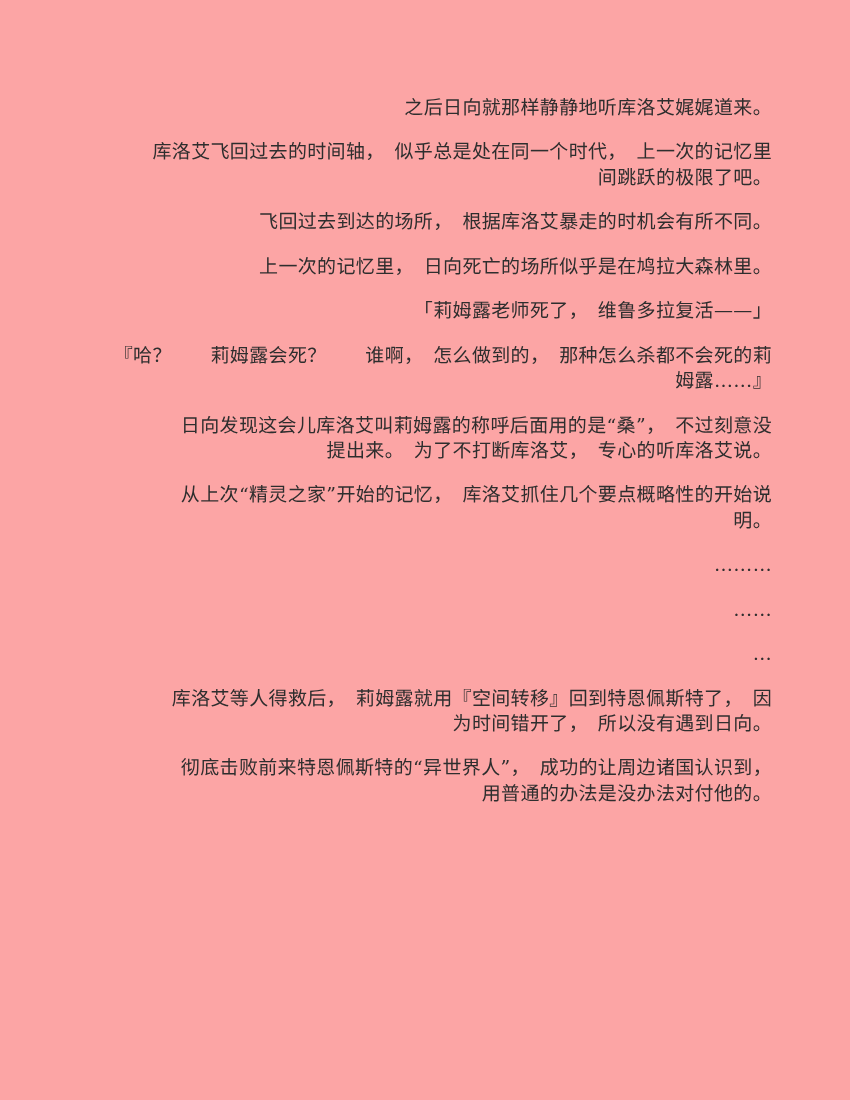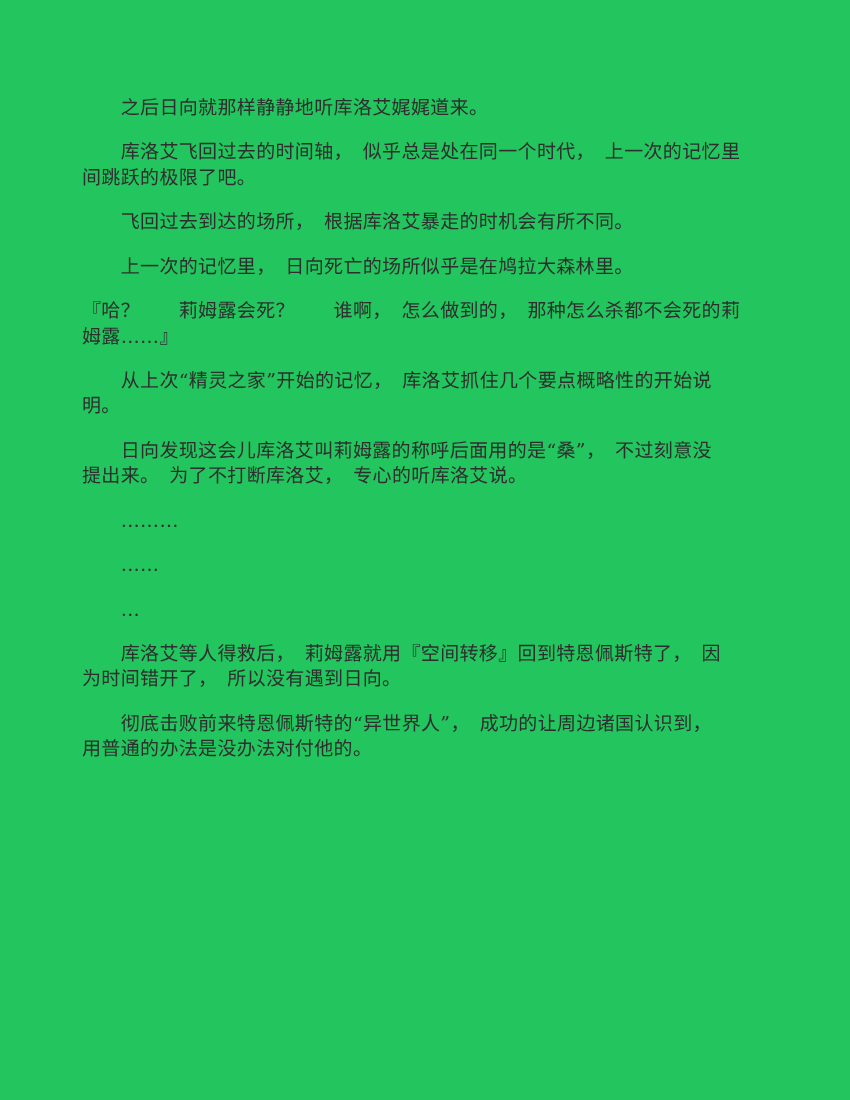--- a/index.html
+++ b/index.html
@@ -24,21 +24,21 @@
     color: #2e2e2e;
     white-space: pre; 
   }
   .para {
     margin: 0 0 19.2px 0;
   }
 </style>
 </head>
 <body>
 
-<div class="page" style="background: #22c55e;">
+<div class="page" style="background: #fca5a5; text-align: right;">
   <div class="text-body" style="color: rgb(46, 46, 46);"><div class="para">　　之后日向就那样静静地听库洛艾娓娓道来。</div><div class="para">　　库洛艾飞回过去的时间轴，　似乎总是处在同一个时代，　上一次的记忆里
-间跳跃的极限了吧。</div><div class="para">　　飞回过去到达的场所，　根据库洛艾暴走的时机会有所不同。</div><div class="para">　　上一次的记忆里，　日向死亡的场所似乎是在鸠拉大森林里。</div><div class="para">『哈？　　莉姆露会死？　　谁啊，　怎么做到的，　那种怎么杀都不会死的莉
-姆露……』</div><div class="para">　　从上次“精灵之家”开始的记忆，　库洛艾抓住几个要点概略性的开始说
-明。</div><div class="para">　　日向发现这会儿库洛艾叫莉姆露的称呼后面用的是“桑”，　不过刻意没
-提出来。　为了不打断库洛艾，　专心的听库洛艾说。</div><div class="para">　　………</div><div class="para">　　……</div><div class="para">　　…</div><div class="para">　　库洛艾等人得救后，　莉姆露就用『空间转移』回到特恩佩斯特了，　因
+间跳跃的极限了吧。</div><div class="para">　　飞回过去到达的场所，　根据库洛艾暴走的时机会有所不同。</div><div class="para">　　上一次的记忆里，　日向死亡的场所似乎是在鸠拉大森林里。</div><div class="para">「莉姆露老师死了，　维鲁多拉复活——」</div><div class="para">『哈？　　莉姆露会死？　　谁啊，　怎么做到的，　那种怎么杀都不会死的莉
+姆露……』</div><div class="para">　　日向发现这会儿库洛艾叫莉姆露的称呼后面用的是“桑”，　不过刻意没
+提出来。　为了不打断库洛艾，　专心的听库洛艾说。</div><div class="para">　　从上次“精灵之家”开始的记忆，　库洛艾抓住几个要点概略性的开始说
+明。</div><div class="para">　　………</div><div class="para">　　……</div><div class="para">　　…</div><div class="para">　　库洛艾等人得救后，　莉姆露就用『空间转移』回到特恩佩斯特了，　因
 为时间错开了，　所以没有遇到日向。</div><div class="para">　　彻底击败前来特恩佩斯特的“异世界人”，　成功的让周边诸国认识到，
 用普通的办法是没办法对付他的。</div></div>
 </div>
 
 </body></html>

